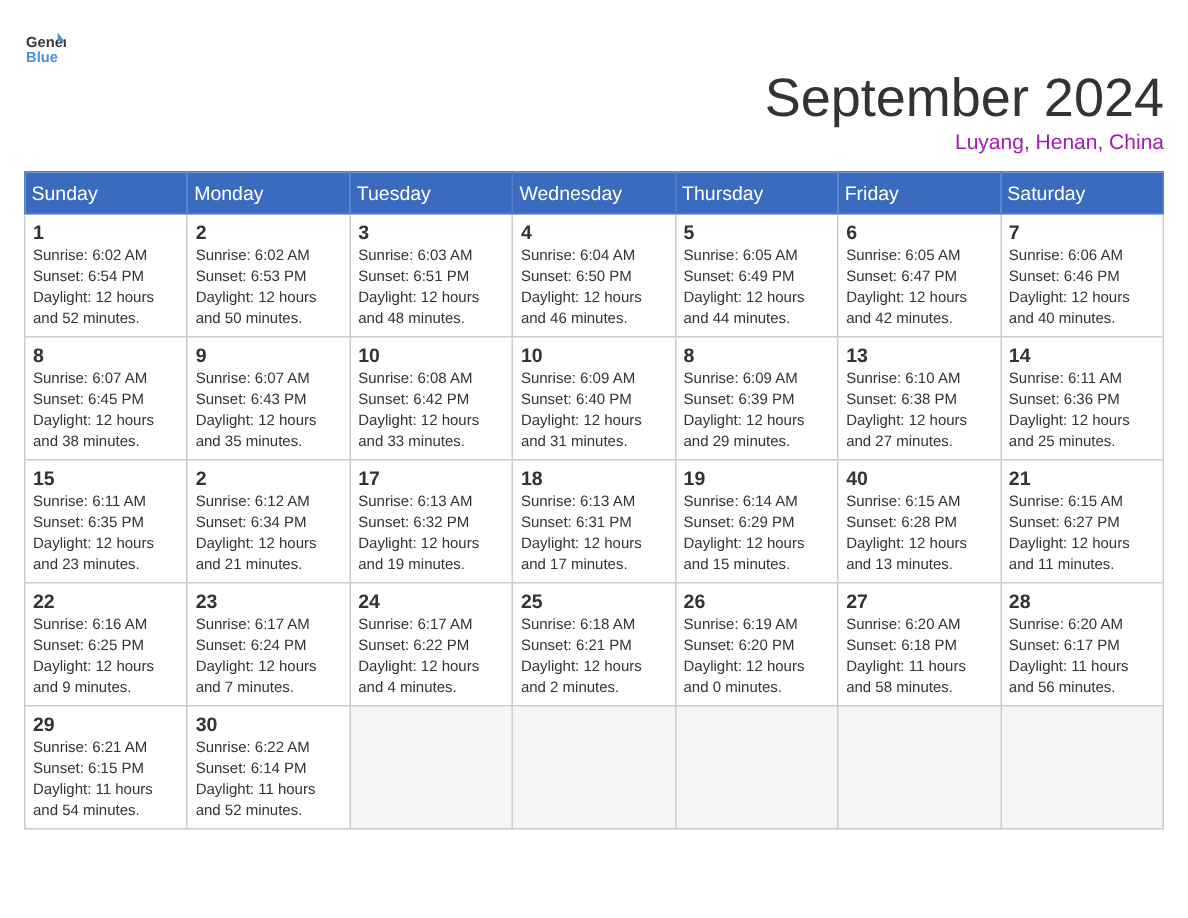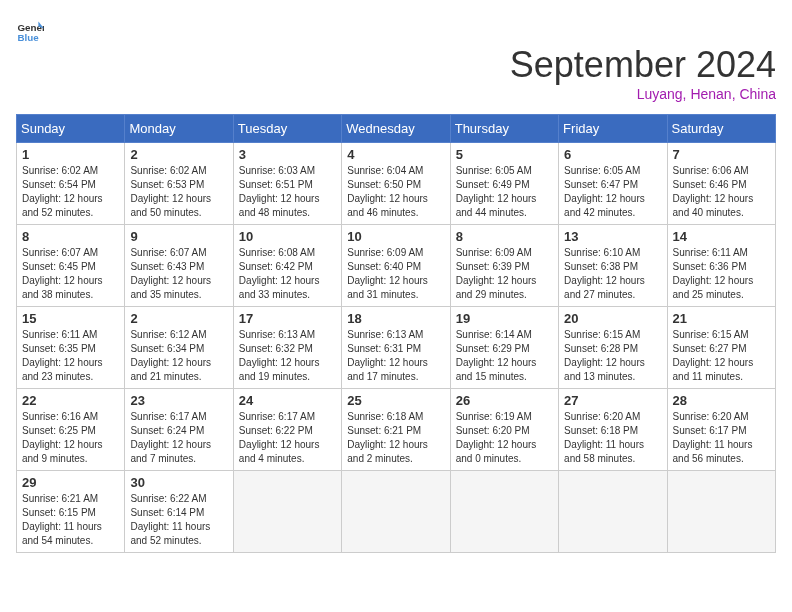--- a/index.html
+++ b/index.html
@@ -179,21 +179,21 @@
         </td>
         <td>
           <span class="day-num">18</span>
           <div class="day-info">Sunrise: 6:13 AM<br>Sunset: 6:31 PM<br>Daylight: 12 hours and 17 minutes.</div>
         </td>
         <td>
           <span class="day-num">19</span>
           <div class="day-info">Sunrise: 6:14 AM<br>Sunset: 6:29 PM<br>Daylight: 12 hours and 15 minutes.</div>
         </td>
         <td>
-          <span class="day-num">20</span>
+          <span class="day-num">40</span>
           <div class="day-info">Sunrise: 6:15 AM<br>Sunset: 6:28 PM<br>Daylight: 12 hours and 13 minutes.</div>
         </td>
         <td>
           <span class="day-num">21</span>
           <div class="day-info">Sunrise: 6:15 AM<br>Sunset: 6:27 PM<br>Daylight: 12 hours and 11 minutes.</div>
         </td>
       </tr>
       <tr>
         <td>
           <span class="day-num">22</span>

